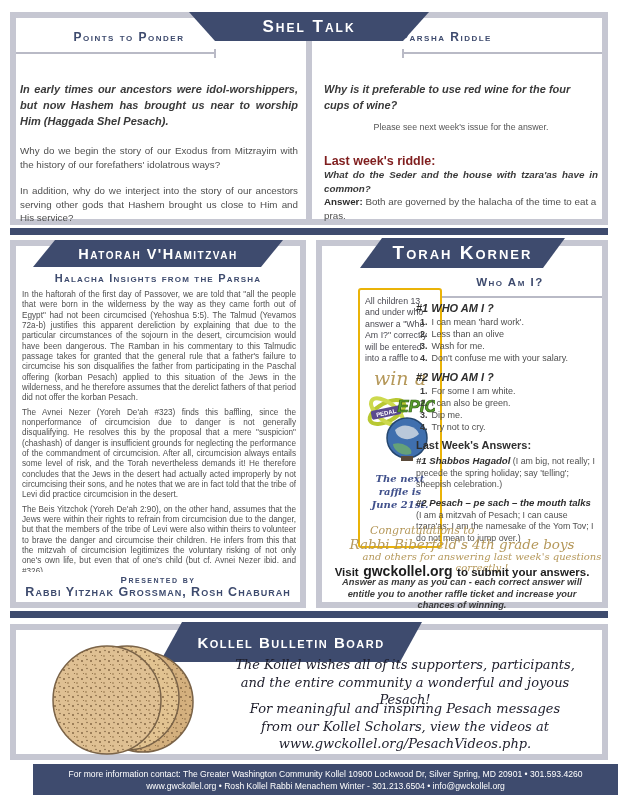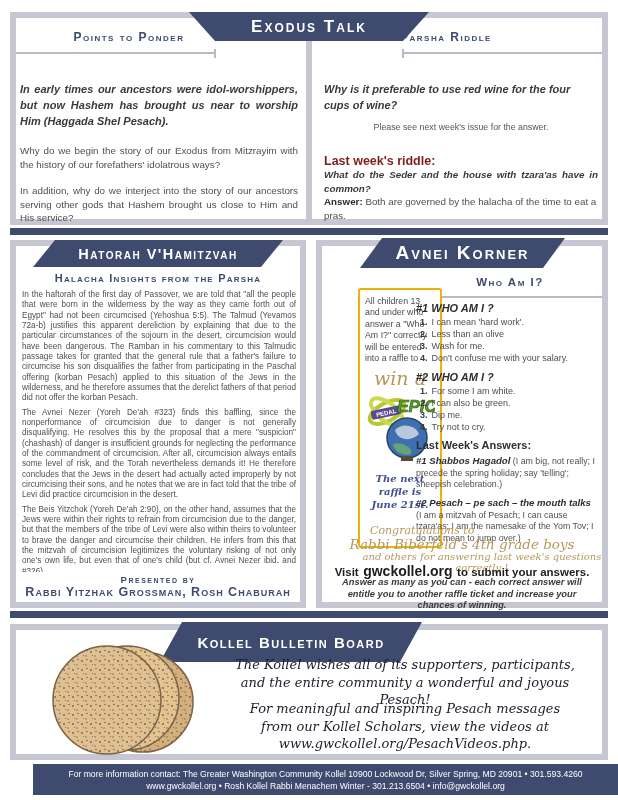--- a/index.html
+++ b/index.html
@@ -36,21 +36,21 @@
   .blue-script { font-family:"DejaVu Serif", serif; font-style:italic; color:#41518c; }
   .script { font-family:"DejaVu Serif", serif; font-style:italic; color:#1d1d2b; }
 </style>
 </head>
 <body>
 
 <div id="page">
 
   <div class="box" style="left:10px; top:12px; width:598px; height:213px;"></div>
   <div class="banner banner-top" style="left:189px; top:12px; width:240px; height:29px; font-size:17px;">
-    <span>Exodus Talk</span>
+    <span>Shel Talk</span>
   </div>
   <div style="position:absolute; left:306px; top:41px; width:6px; height:184px; background:#c6c7d2;"></div>
 
   <div style="position:absolute; left:16px; top:30px; width:286px;">
     <div class="sec-title" style="text-align:center; padding-right:60px;">Points to Ponder</div>
     <div class="uline" style="left:0px; top:22px; width:200px;">
       <span class="tick" style="right:0;"></span>
     </div>
     <div class="quote" style="margin-top:38px; padding:0 4px;">In early times our ancestors were idol-worshippers, but now Hashem has brought us near to worship Him (Haggada Shel Pesach).</div>
     <div class="bodytxt" style="margin-top:14px; padding:0 4px;">Why do we begin the story of our Exodus from Mitzrayim with the history of our forefathers' idolatrous ways?</div>
@@ -84,21 +84,21 @@
     <p>The Avnei Nezer (Yoreh De'ah #323) finds this baffling, since the nonperformance of circumcision due to danger is not generally disqualifying.  He resolves this by the proposal that a mere "suspicion" (chashash) of danger is insufficient grounds for neglecting the performance of the commandment of circumcision.  After all, circumcision always entails some level of risk, and the Torah nevertheless demands it!  He therefore concludes that the Jews in the desert had actually acted improperly by not circumcising their sons, and he notes that we are in fact told that the tribe of Levi did practice circumcision in the desert.</p>
     <p>The Beis Yitzchok (Yoreh De'ah 2:90), on the other hand, assumes that the Jews were within their rights to refrain from circumcision due to the danger, but that the members of the tribe of Levi were also within theirs to volunteer to brave the danger and circumcise their children.  He infers from this that the mitzvah of circumcision legitimizes the voluntary risking of not only one's own life, but even that of one's child (but cf. Avnei Nezer ibid. and #326).</p>
   </div>
   <div style="position:absolute; left:16px; top:574px; width:284px; text-align:center;">
     <div class="smallcaps-navy" style="font-size:9.5px; letter-spacing:1.5px;">Presented by</div>
     <div class="smallcaps-navy" style="font-size:12.5px; letter-spacing:1px;">Rabbi Yitzhak Grossman, Rosh Chaburah</div>
   </div>
 
   <div class="box" style="left:316px; top:240px; width:292px; height:368px;"></div>
   <div class="banner banner-lean" style="left:360px; top:238px; width:205px; height:30px; font-size:19px; letter-spacing:2px;">
-    <span>Avnei Korner</span>
+    <span>Torah Korner</span>
   </div>
   <div class="sec-title" style="position:absolute; left:430px; top:276px; width:160px; text-align:center; font-size:11.5px;">Who Am I?</div>
   <div class="uline" style="left:424px; top:296px; width:178px;">
     <span class="tick" style="left:0;"></span>
   </div>
 
   <div style="position:absolute; left:328px; top:288px; width:84px; height:260px; background:#fff; border:2px solid #eab308; border-radius:3px; padding:6px 5px; text-align:center;margin-left:30px;">
     <div style="font-size:8.8px; color:#4a4a52; line-height:1.3; text-align:left;">All children 13 and under who answer a "Who Am I?" correctly will be entered into a raffle to</div>
     <div class="gold-script" style="font-size:19px; font-weight:normal; margin-top:2px;">win a</div>
     <svg width="70" height="74" viewBox="0 0 70 74" style="margin-top:1px;">

